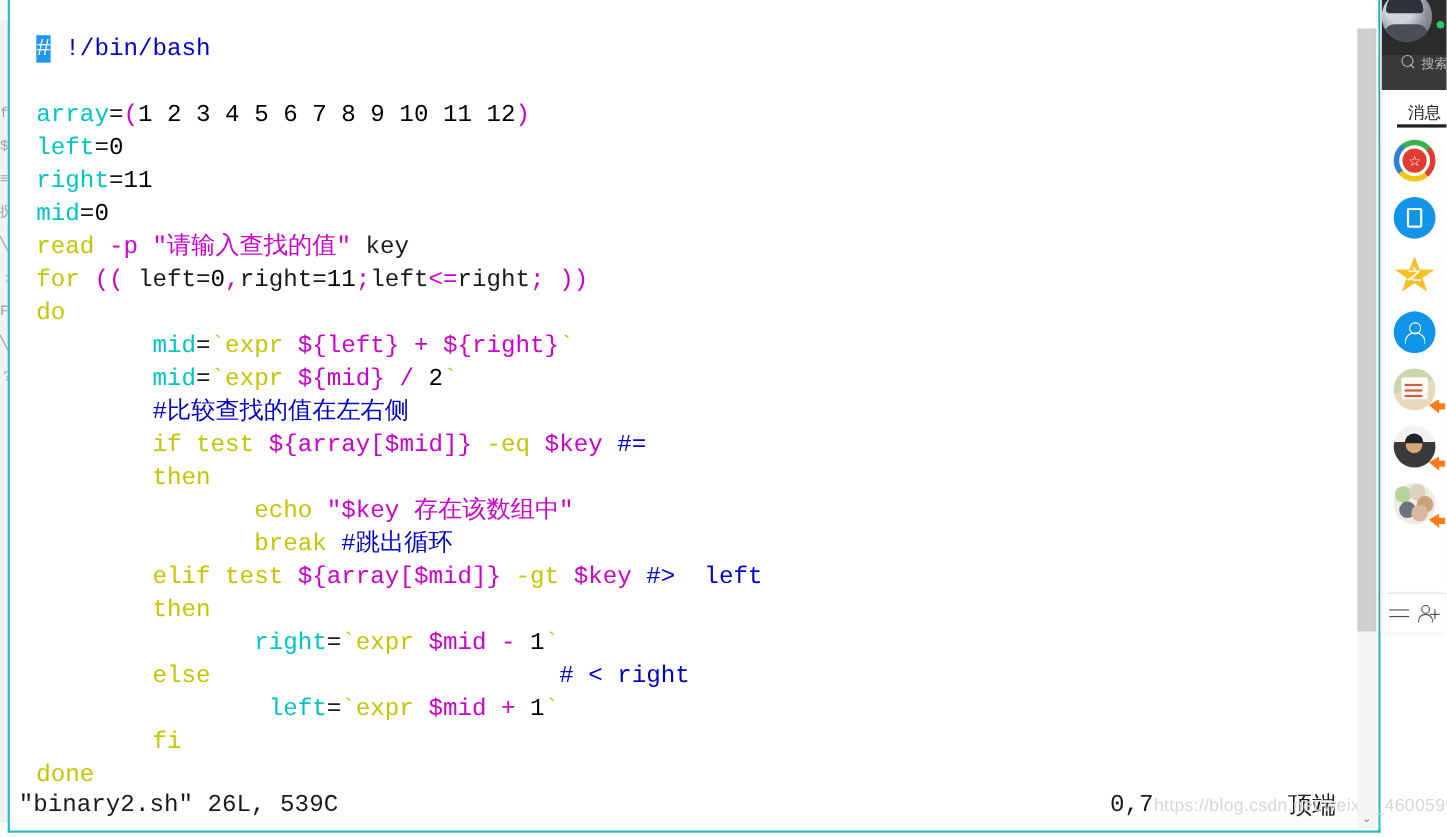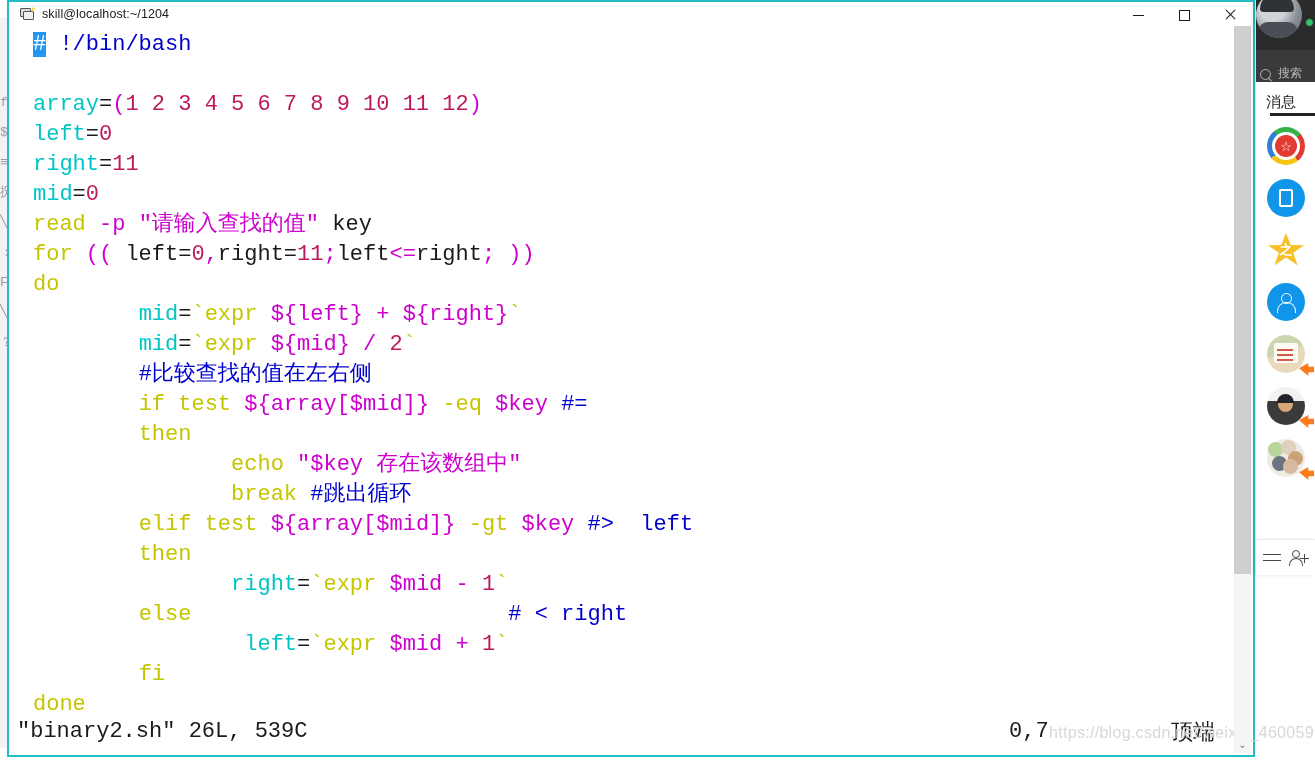--- a/index.html
+++ b/index.html
@@ -128,21 +128,21 @@
     position: absolute;
     left: 24px; top: 4px;
     white-space: pre;
   }
   .tline { height: 30px; white-space: pre; }
 
   
   .c-comment  { color: #0000cd; }
   .c-keyword  { color: #c5c500; }
   .c-ident    { color: #00c5c5; }
-  .c-number   { color: #be185d; }
+  .c-number   { color: #000000; }
   .c-string   { color: #cd00cd; }
   .c-var      { color: #cd00cd; }
   .c-plain    { color: #1a1a1a; }
   .cursor-cell {
     background: #2196f3; color: #ffffff;
   }
 
   
   #term-status {
     position: absolute;
@@ -225,22 +225,22 @@
   }
   #qq-online-dot {
     position: absolute; right: 2px; top: 18px;
     width: 9px; height: 9px; border-radius: 50%;
     background: #2fc66a; border: 1.5px solid #2b2b2b;
   }
   #qq-search {
     position: absolute; left: 0; top: 50px;
     width: 60px; height: 32px;
     background: #3a3a3a;
-    display: flex; align-items: flex-end;
-    padding-left: 4px;
+    display: flex; align-items: flex-start;
+    padding-left: 18px;
     overflow: hidden;
   }
   .qq-search-glass {
     position: relative; width: 13px; height: 13px; flex: none;
   }
   .qq-search-glass::before {
     content: ''; position: absolute; left: 0; top: 0;
     width: 9px; height: 9px; border: 1.4px solid #b5b5b5; border-radius: 50%;
   }
   .qq-search-glass::after {
@@ -250,21 +250,21 @@
   }
   #qq-search-text {
     font-size: 12px; color: #b8b8b8;
     margin-left: 5px; white-space: nowrap;
   }
   #qq-tabs {
     position: absolute; left: 0; top: 82px;
     width: 60px; height: 44px;
     background: #ffffff;
     display: flex; align-items: center; justify-content: flex-end;
-    padding-right: 20px;
+    padding-right: 6px;
   }
   #qq-tab-messages {
     font-size: 15px; color: #1c1c1c; white-space: nowrap;
     padding-bottom: 3px;
   }
   #qq-tab-underline {
     position: absolute; left: 14px; top: 113px;
     width: 48px; height: 3px; background: #222;
   }
   #qq-list {
@@ -417,40 +417,20 @@
         <div style="height: 30px;">╲</div>
         <div style="height: 30px;">：</div>
         <div style="height: 30px;">F</div>
         <div style="height: 30px;">╲</div>
         <div style="height: 30px;">？</div>
       </div>
   </div>
 
   <div id="putty-window">
 
-    <div id="putty-titlebar">
-      <span class="title-icon">
-        <span class="scr"></span>
-          <span class="scr2"></span>
-          <span class="spark"></span>
-      </span>
-      <span id="putty-title-text">skill@localhost:~/1204</span>
-
-      <div id="putty-winbtns">
-        <div class="winbtn">
-          <span class="dash"></span>
-        </div>
-        <div class="winbtn">
-          <span class="sq"></span>
-        </div>
-        <div class="winbtn">
-          <span class="x"></span>
-        </div>
-      </div>
-    </div>
 
     <div id="term">
       <div id="term-lines"><div class="tline"><span class="cursor-cell">#</span><span class="c-plain"> </span><span class="c-comment">!/bin/bash</span></div><div class="tline">&nbsp;</div><div class="tline"><span class="c-ident">array</span><span class="c-plain">=</span><span class="c-string">(</span><span class="c-number">1 2 3 4 5 6 7 8 9 10 11 12</span><span class="c-string">)</span></div><div class="tline"><span class="c-ident">left</span><span class="c-plain">=</span><span class="c-number">0</span></div><div class="tline"><span class="c-ident">right</span><span class="c-plain">=</span><span class="c-number">11</span></div><div class="tline"><span class="c-ident">mid</span><span class="c-plain">=</span><span class="c-number">0</span></div><div class="tline"><span class="c-keyword">read</span><span class="c-plain"> </span><span class="c-string">-p</span><span class="c-plain"> </span><span class="c-string">"请输入查找的值"</span><span class="c-plain"> key</span></div><div class="tline"><span class="c-keyword">for</span><span class="c-plain"> </span><span class="c-string">((</span><span class="c-plain"> left</span><span class="c-plain">=</span><span class="c-number">0</span><span class="c-string">,</span><span class="c-plain">right</span><span class="c-plain">=</span><span class="c-number">11</span><span class="c-string">;</span><span class="c-plain">left</span><span class="c-string">&lt;=</span><span class="c-plain">right</span><span class="c-string">; </span><span class="c-string">))</span></div><div class="tline"><span class="c-keyword">do</span></div><div class="tline"><span>        </span><span class="c-ident">mid</span><span class="c-plain">=</span><span class="c-keyword">`</span><span class="c-keyword">expr</span><span class="c-plain"> </span><span class="c-var">${left}</span><span class="c-var"> + </span><span class="c-var">${right}</span><span class="c-keyword">`</span></div><div class="tline"><span>        </span><span class="c-ident">mid</span><span class="c-plain">=</span><span class="c-keyword">`</span><span class="c-keyword">expr</span><span class="c-plain"> </span><span class="c-var">${mid}</span><span class="c-var"> / </span><span class="c-number">2</span><span class="c-keyword">`</span></div><div class="tline"><span>        </span><span class="c-comment">#比较查找的值在左右侧</span></div><div class="tline"><span>        </span><span class="c-keyword">if test </span><span class="c-var">${array[$mid]}</span><span class="c-keyword"> -eq </span><span class="c-var">$key</span><span class="c-plain"> </span><span class="c-comment">#=</span></div><div class="tline"><span>        </span><span class="c-keyword">then</span></div><div class="tline"><span>               </span><span class="c-keyword">echo </span><span class="c-string">"$key 存在该数组中"</span></div><div class="tline"><span>               </span><span class="c-keyword">break</span><span class="c-plain"> </span><span class="c-comment">#跳出循环</span></div><div class="tline"><span>        </span><span class="c-keyword">elif test </span><span class="c-var">${array[$mid]}</span><span class="c-keyword"> -gt </span><span class="c-var">$key</span><span class="c-plain"> </span><span class="c-comment">#&gt;  left</span></div><div class="tline"><span>        </span><span class="c-keyword">then</span></div><div class="tline"><span>               </span><span class="c-ident">right</span><span class="c-plain">=</span><span class="c-keyword">`</span><span class="c-keyword">expr</span><span class="c-plain"> </span><span class="c-var">$mid</span><span class="c-var"> - </span><span class="c-number">1</span><span class="c-keyword">`</span></div><div class="tline"><span>        </span><span class="c-keyword">else</span><span class="c-plain">                        </span><span class="c-comment"># &lt; right</span></div><div class="tline"><span>                </span><span class="c-ident">left</span><span class="c-plain">=</span><span class="c-keyword">`</span><span class="c-keyword">expr</span><span class="c-plain"> </span><span class="c-var">$mid</span><span class="c-var"> + </span><span class="c-number">1</span><span class="c-keyword">`</span></div><div class="tline"><span>        </span><span class="c-keyword">fi</span></div><div class="tline"><span class="c-keyword">done</span></div></div>
     </div>
 
     <div id="term-status">
       <span id="status-file">"binary2.sh" 26L, 539C</span>
       <span id="status-pos">0,7</span>
       <span id="status-top">顶端</span>
     </div>

